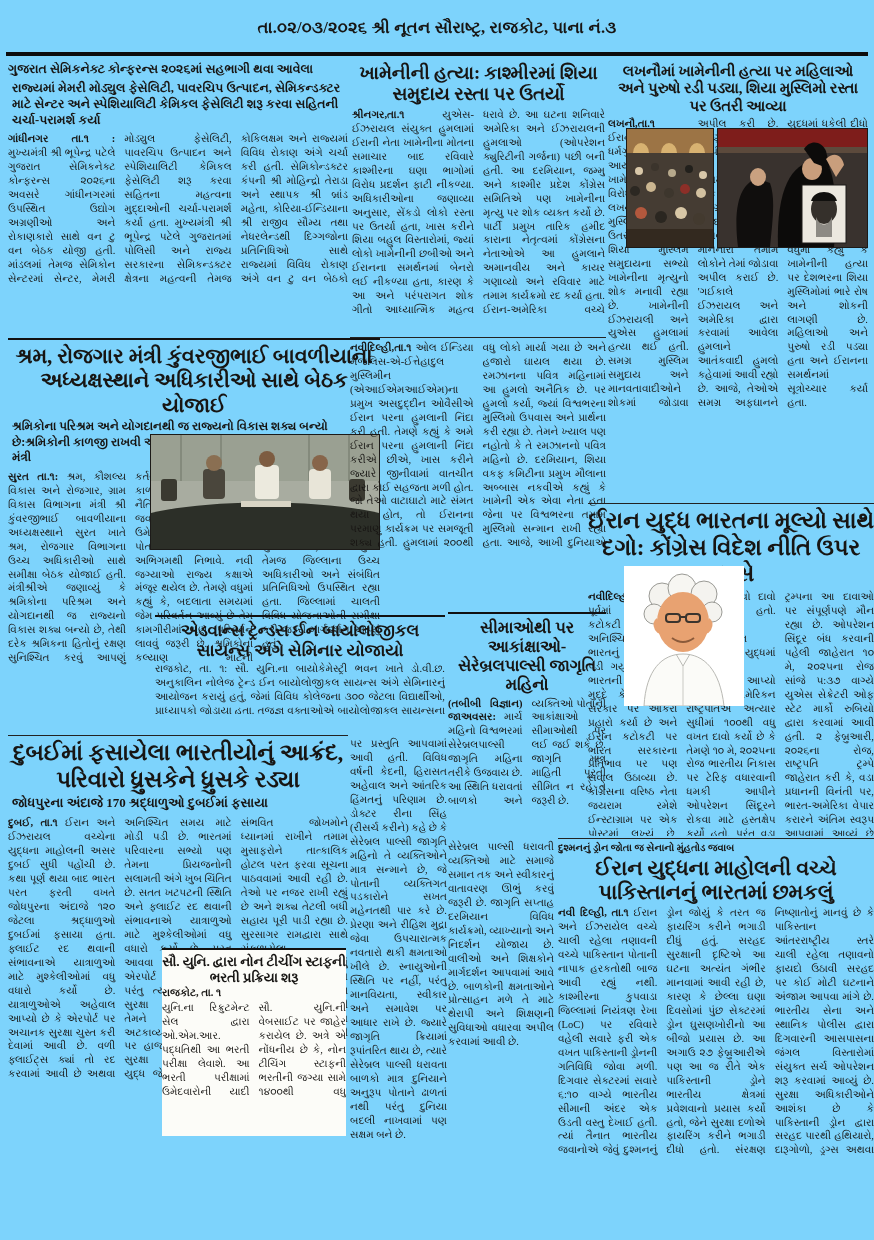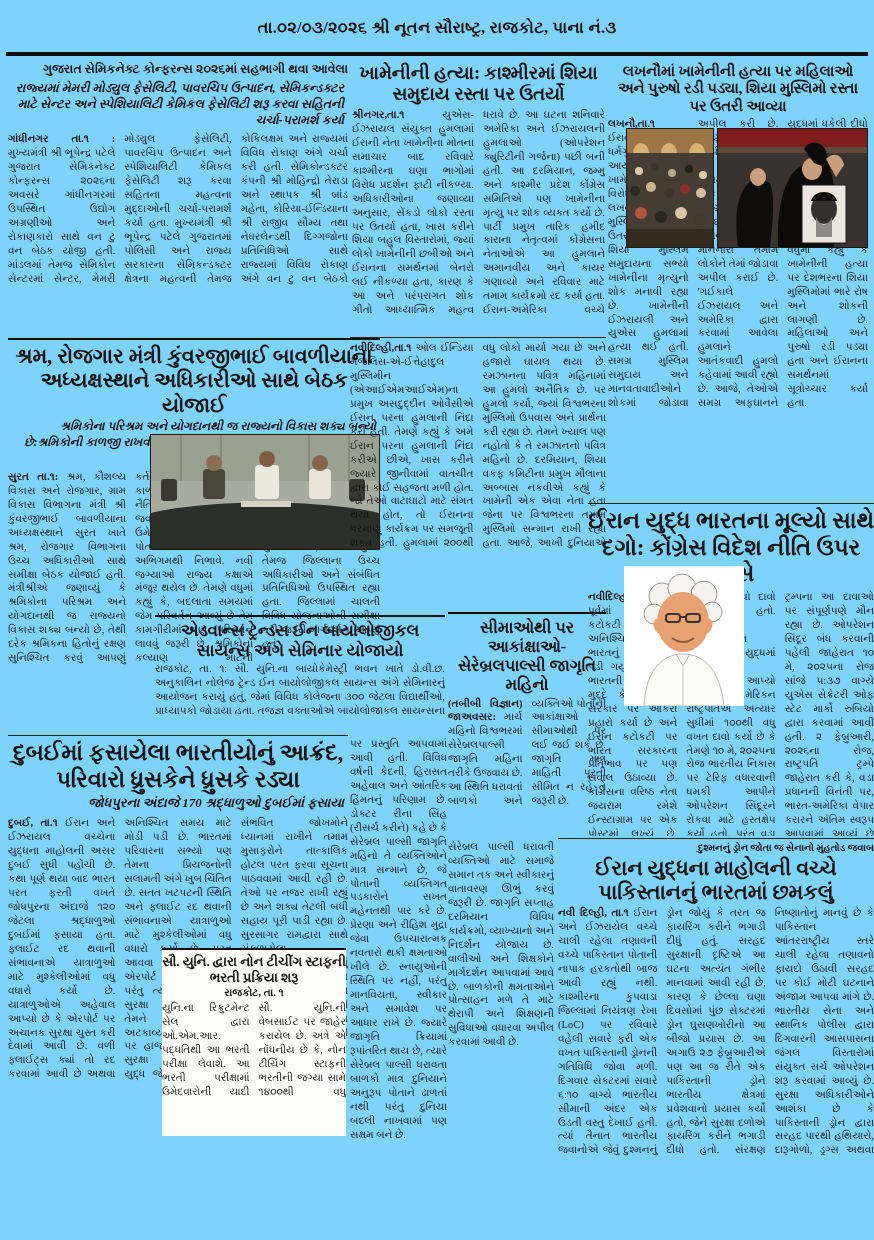--- a/index.html
+++ b/index.html
@@ -7,33 +7,33 @@
     position:relative; width:874px; height:1240px; margin:0 auto;
     background:#7dd3fc; color:#171513; overflow:hidden;
     font-family:"Liberation Serif", "DejaVu Serif", serif;
   }
   .abs { position:absolute; box-sizing:border-box; overflow:hidden; }
   .masthead {
     left:0; top:18px; width:874px; height:32px;
     text-align:center; font-weight:bold; font-size:16.5px; letter-spacing:0.2px;
   }
   .masthead-rule { left:6px; top:52px; width:862px; height:4px; background:#0d0d0d; }
-  .kicker  { font-weight:bold; text-align:right; font-size:12.5px; line-height:1.25; }
+  .kicker  { font-weight:bold; text-align:left; font-size:12.5px; line-height:1.25; }
   .hl      { font-weight:bold; text-align:center; margin:1px 0 2px; line-height:1.16; letter-spacing:-0.2px; }
-  .subhead { font-weight:bold; text-align:right; font-size:12.5px; line-height:1.3; margin:2px 4px 4px;font-style:italic; }
+  .subhead { font-weight:bold; text-align:left; font-size:12.5px; line-height:1.3; margin:2px 4px 4px; }
   .body-text { font-size:10.5px; line-height:1.33; text-align:justify; overflow:hidden; }
   .cols-2 { column-count:2; column-gap:9px; }
   .cols-3 { column-count:3; column-gap:9px; }
   .dateline { font-weight:bold; }
   .rule2 { border-top:2.5px solid #111; padding-top:3px; }
   .rule1 { border-top:1.5px solid #222; padding-top:3px; }
   .photo { position:absolute; border:1px solid #1c1a18; background:#49413a; overflow:hidden; }
   .photo svg { display:block; }
   .overlay { background:#fcfcf8; }
-  .center { text-align:center; }
+  .center { text-align:left; }
 </style>
 </head>
 <body>
 
 <div class="page">
 
   <div class="abs masthead">તા.૦૨/૦૩/૨૦૨૬ શ્રી નૂતન સૌરાષ્ટ્ર, રાજકોટ, પાના નં.૩</div>
   <div class="abs masthead-rule"></div>
 
   <section class="abs" style="left:8px;top:62px;width:340px;height:275px">

